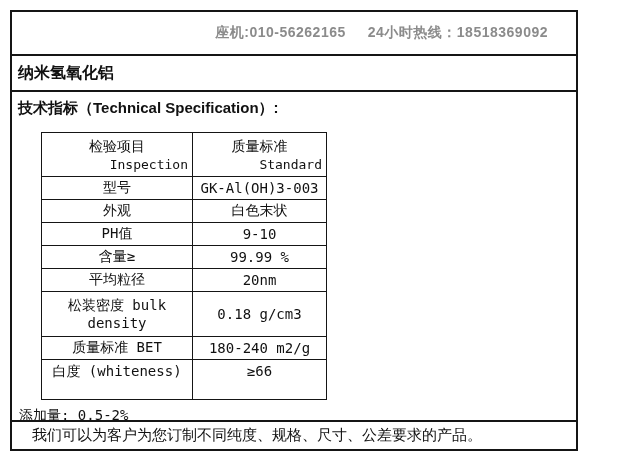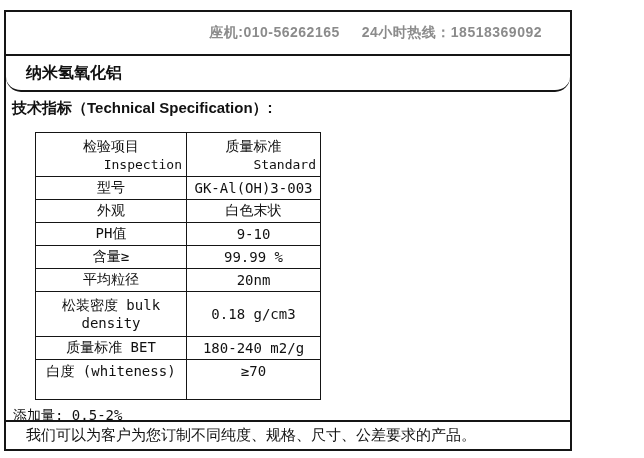--- a/index.html
+++ b/index.html
@@ -6,21 +6,21 @@
   body {
     width: 644px; height: 458px;
     background: #ffffff;
     color: #111111;
     font-family: "Liberation Sans", "DejaVu Sans", sans-serif;
     position: relative;
     overflow: hidden;
   }
   .sheet {
     position: absolute;
-    left: 4px; top: 10px;
+    left: 10px; top: 10px;
     width: 568px; height: 441px;
     border: 2px solid #151515;
     background: #ffffff;
     display: flex;
     flex-direction: column;
     box-sizing: border-box;
   }
   .contact-row {
     flex: 0 0 42px;
     border-bottom: 2px solid #151515;
@@ -32,24 +32,23 @@
     color: #8b8b8b;
     font-weight: bold;
     font-size: 14px;
     letter-spacing: 0.5px;
   }
   .title-row {
     flex: 0 0 34px;
     border-bottom: 2px solid #151515;
     display: flex;
     align-items: center;
-    padding-left: 20px;
+    padding-left: 6px;
     font-weight: bold;
     font-size: 16px;
-    border-radius: 15px;
   }
   .main-row {
     flex: 1 1 auto;
     display: flex;
     min-height: 0;
   }
   .left-col {
     flex: 0 0 281px;
     width: 281px;
     border-right: 2px solid #151515;
@@ -168,21 +167,21 @@
           <tr class="r-tall">
             <td class="c1">松装密度 bulk density</td>
             <td>0.18 g/cm3</td>
           </tr>
           <tr class="r-std">
             <td class="c1">质量标准 BET</td>
             <td>180-240 m2/g</td>
           </tr>
           <tr class="r-top">
             <td class="c1">白度 (whiteness)</td>
-            <td>≥70</td>
+            <td>≥66</td>
           </tr>
         </tbody>
       </table>
 
       <div class="additive">添加量: 0.5-2%</div>
     </div>
 
   </div>
 
   <div class="footer-row">

